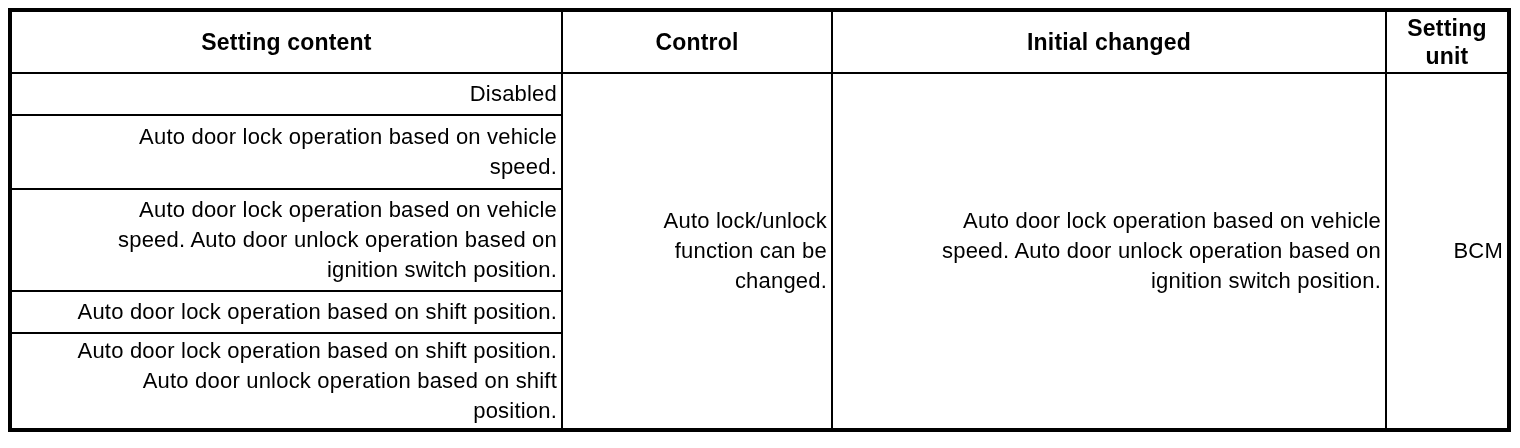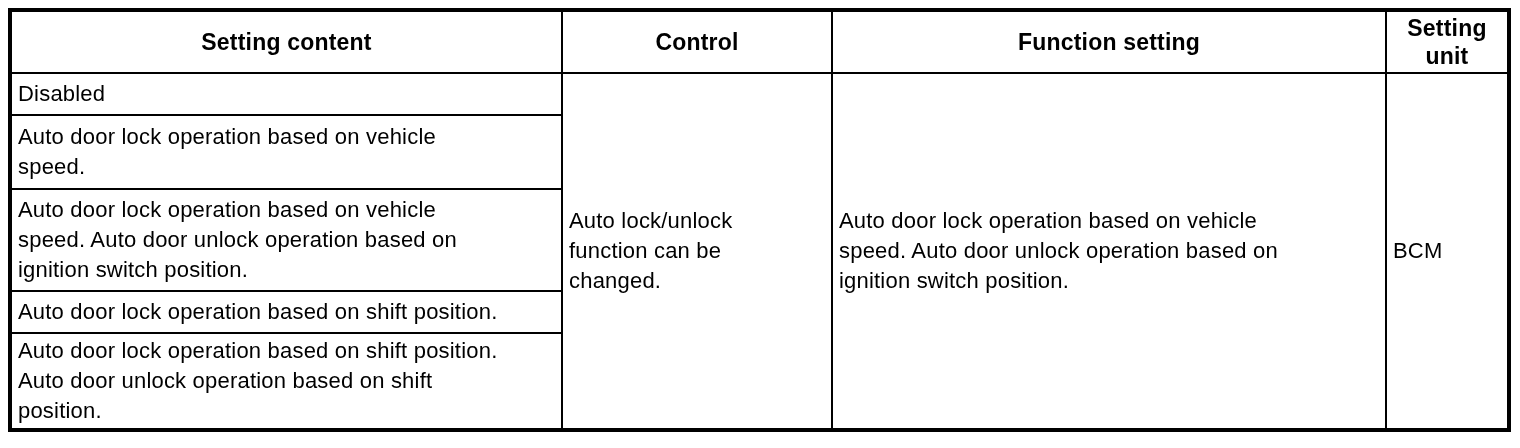--- a/index.html
+++ b/index.html
@@ -41,21 +41,21 @@
     vertical-align: middle;
     line-height: 28px;
     padding: 2px 4px;
     height: 62px;
     white-space: pre-line;
     letter-spacing: 0.2px;
   }
   td.cell {
     font-size: 22px;
     font-weight: normal;
-    text-align: left;
+    text-align: right;
     vertical-align: middle;
     line-height: 30px;
     padding: 2px 4px 2px 6px;
     white-space: pre-line;
     letter-spacing: 0.2px;
   }
   tr.r-single-1 { height: 42px; }
   tr.r-double   { height: 74px; }
   tr.r-triple-1 { height: 102px; }
   tr.r-single-2 { height: 42px; }
@@ -69,21 +69,21 @@
     <colgroup>
       <col style="width:552px">
       <col style="width:270px">
       <col style="width:554px">
       <col style="width:123px">
     </colgroup>
     <thead>
       <tr>
         <th class="hdr">Setting content</th>
         <th class="hdr">Control</th>
-        <th class="hdr">Function setting</th>
+        <th class="hdr">Initial changed</th>
         <th class="hdr">Setting
 unit</th>
       </tr>
     </thead>
     <tbody>
       <tr class="r-single-1">
         <td class="cell">Disabled</td>
         <td class="cell" rowspan="5">Auto lock/unlock
 function can be
 changed.</td>

